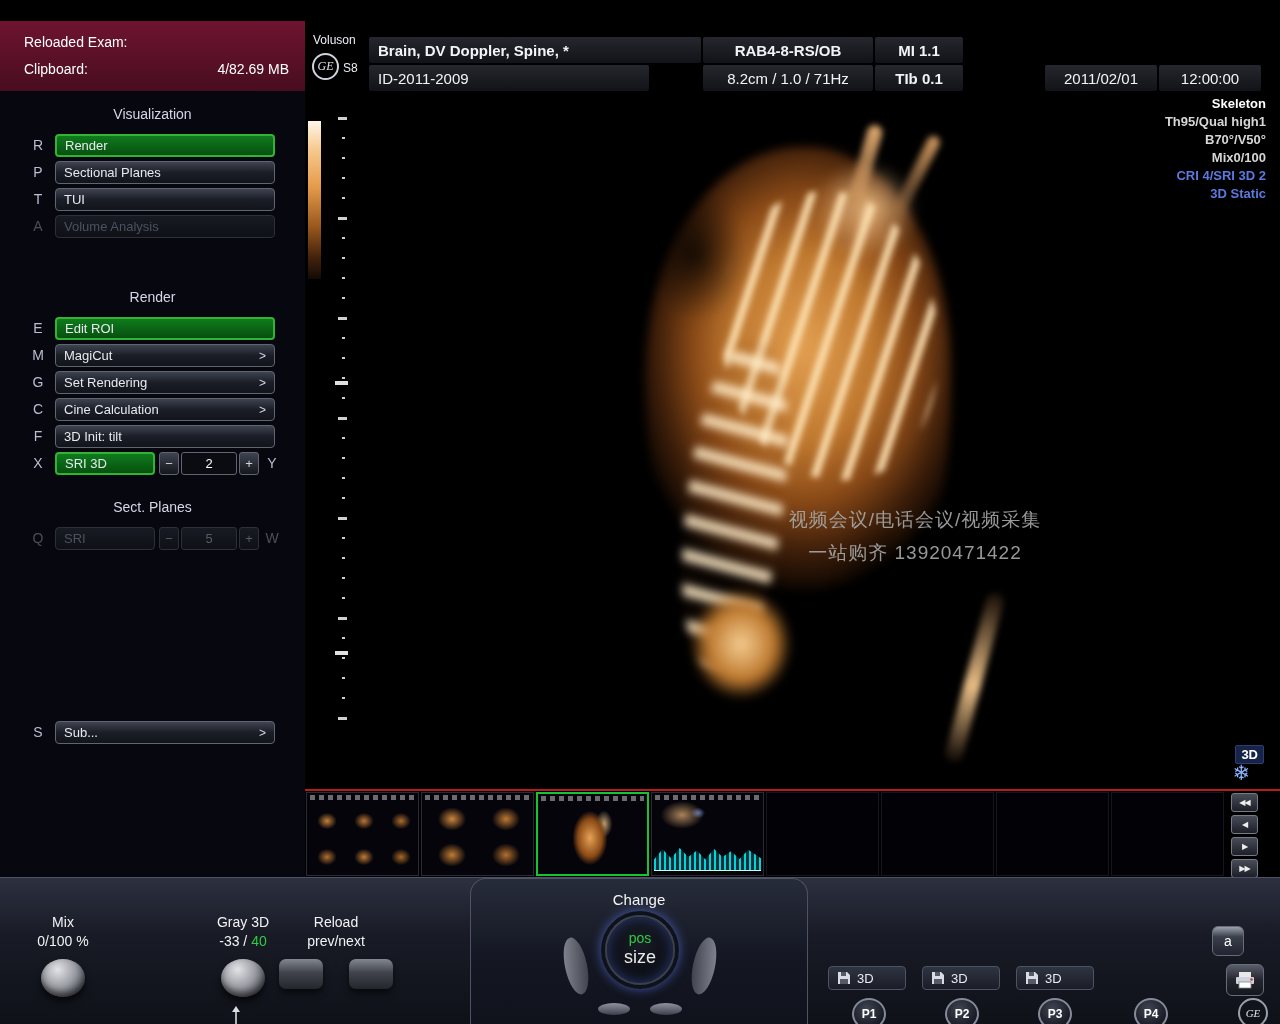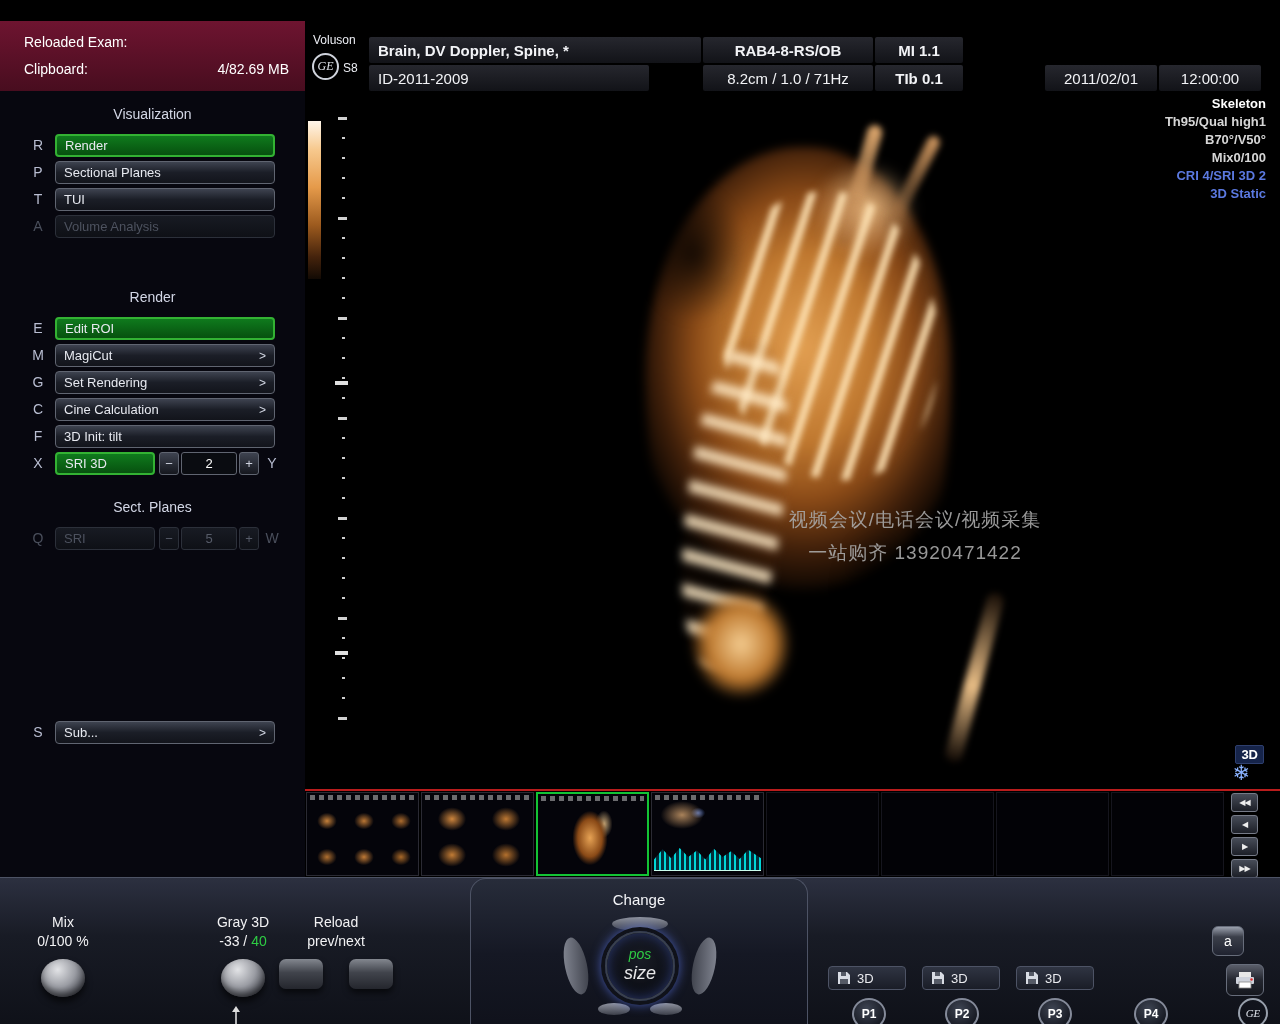--- a/index.html
+++ b/index.html
@@ -84,21 +84,21 @@
 .rkey{display:inline-block;width:44px;height:30px;margin:10px 13px 0;border-radius:7px;background:linear-gradient(#83878f,#41444c 45%,#24262d);box-shadow:0 4px 6px rgba(0,0,0,.6);}
 #axis-icon{position:absolute;left:216px;top:126px;}
 #console{position:absolute;left:470px;top:0;width:338px;height:168px;background:linear-gradient(#272c3a,#151824 45%,#0e1019);border:1px solid #4d5365;border-bottom:none;border-radius:16px 16px 0 0;}
 #console .title{position:absolute;top:12px;width:100%;text-align:center;font-size:15px;color:#f4f5f8;}
 .tb-seg{position:absolute;background:linear-gradient(#9094a0,#3c3f49);border-radius:50%;}
 .tb-top{left:141px;top:38px;width:56px;height:14px;}
 .tb-left{left:94px;top:58px;width:22px;height:58px;transform:rotate(-12deg);background:linear-gradient(100deg,#888c98,#373a44);}
 .tb-right{left:222px;top:58px;width:22px;height:58px;transform:rotate(12deg);background:linear-gradient(260deg,#888c98,#373a44);}
 .tb-bl{left:127px;top:124px;width:32px;height:12px;}
 .tb-br{left:179px;top:124px;width:32px;height:12px;}
-.tb-center{position:absolute;left:134px;top:52px;width:70px;height:70px;border-radius:50%;background:radial-gradient(circle at 50% 40%,#191c26,#0a0c12 70%);border:2px solid #39404f;box-shadow:0 0 0 4px #10121a,0 0 12px 3px rgba(100,130,255,.75),inset 0 0 14px rgba(100,130,255,.4);text-align:center;font-style:italic;}
+.tb-center{position:absolute;left:134px;top:36px;width:70px;height:70px;border-radius:50%;background:radial-gradient(circle at 50% 40%,#191c26,#0a0c12 70%);border:2px solid #39404f;box-shadow:0 0 0 4px #10121a,0 0 12px 3px rgba(100,130,255,.75),inset 0 0 14px rgba(100,130,255,.4);text-align:center;}
 .tb-center .pos{margin-top:13px;color:#2ecc44;font-size:14px;}
 .tb-center .size{color:#e8e8ea;font-size:18px;margin-top:1px;}
 #console .footer{position:absolute;top:142px;width:100%;text-align:center;color:#2ecc44;font-size:15px;}
 .savebtn{position:absolute;top:88px;width:78px;height:24px;border:1px solid #4d5365;border-radius:4px;background:linear-gradient(#2f3442,#1a1d27);display:flex;align-items:center;gap:6px;padding:0 8px;font-size:13px;color:#e9eaee;}
 .pbtn{position:absolute;top:120px;width:34px;height:32px;border-radius:50%;border:2px solid #848a99;background:radial-gradient(circle at 42% 32%,#3e4452,#161922 75%);color:#fff;font-size:12px;font-weight:bold;display:flex;align-items:center;justify-content:center;}
 #akey{position:absolute;left:1212px;top:48px;width:32px;height:30px;border-radius:6px;background:linear-gradient(#9aa0ad,#3b3f4a 35%,#202330);border:1px solid #676d7b;display:flex;align-items:center;justify-content:center;font-size:14px;}
 #printkey{position:absolute;left:1226px;top:86px;width:38px;height:32px;border-radius:6px;background:linear-gradient(#5a5e6a,#23262f 50%,#15171e);border:1px solid #676d7b;display:flex;align-items:center;justify-content:center;}
 #gebadge{position:absolute;left:1238px;top:120px;width:30px;height:30px;border-radius:50%;border:2px solid #98a0ac;color:#dfe4ec;font-family:"Liberation Serif",serif;font-style:italic;font-size:11px;display:flex;align-items:center;justify-content:center;}
 </style>
 </head>

